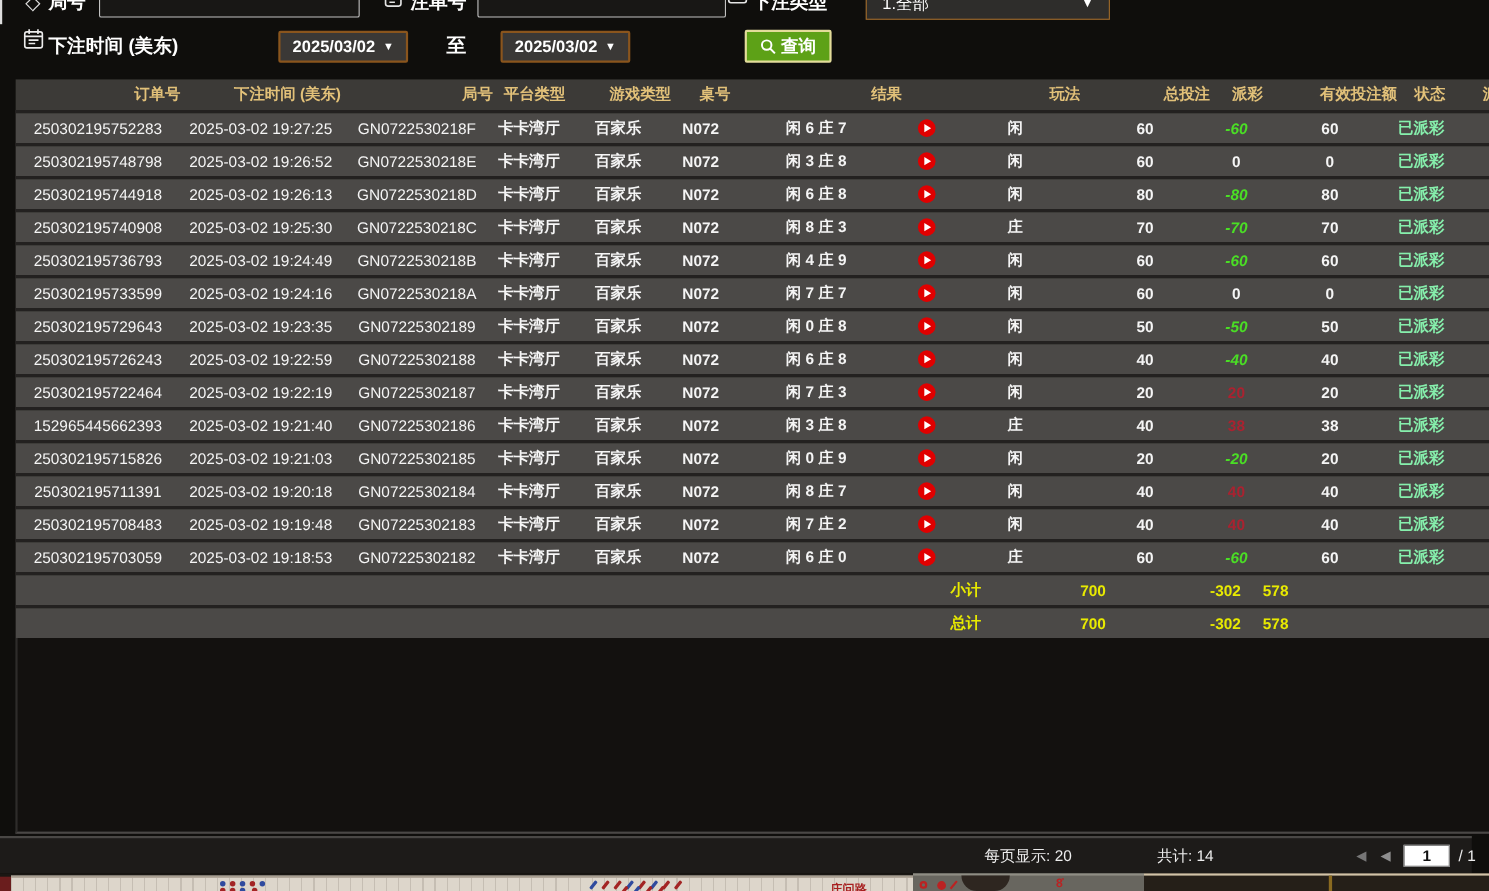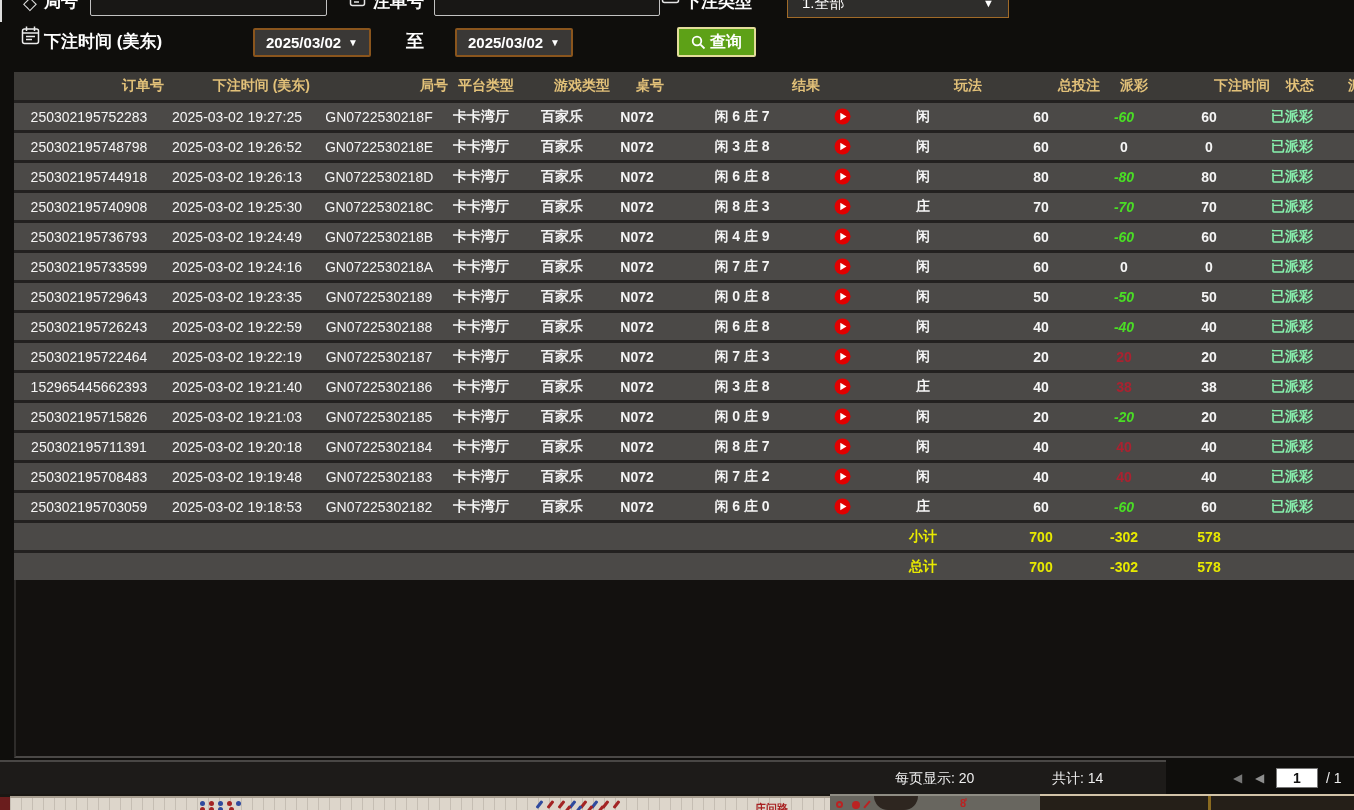--- a/index.html
+++ b/index.html
@@ -37,27 +37,27 @@
   .row{height:30px;background:#4b4947;border-top:3px solid #232120;font-size:14px;}
   .td{text-align:center;white-space:nowrap;font-weight:bold;color:#f5f5f5;}
   .td[data-field="order_id"],.td[data-field="bet_time"],.td[data-field="round_id"]{font-weight:normal;}
   .td[data-field="status"]{color:#86efac;}
   .pay-green{color:#4ade25!important;font-style:italic;}
   .pay-red{color:#aa2230!important;}
   .pay-white{color:#f5f5f5!important;}
   .icon-cell{display:flex;justify-content:center;align-items:center;}
   .play-icon{width:17px;height:17px;display:inline-flex;cursor:pointer;}
   .sumrow{height:30px;background:#4b4947;border-top:3px solid #232120;font-size:14px;}
-  .sumrow span{text-align:center;color:#e8ea00;font-weight:bold;}
+  .sumrow span{color:#e8ea00;font-weight:bold;}
 
   .empty-area{position:absolute;left:14px;top:580px;width:1340px;height:178px;background:#13110f;
               border-left:2px solid #2e2c2a;border-bottom:2px solid #4a4846;box-sizing:border-box;}
 
   
-  .footer{position:absolute;left:0;top:760px;width:1166px;height:34px;background:#1d1b19;
+  .footer{position:absolute;left:0;top:760px;width:1338px;height:34px;background:#1d1b19;
           border-top:2px solid #494745;box-sizing:border-box;font-size:14px;color:#ededed;}
   .footer .txt{position:absolute;top:8px;white-space:nowrap;}
   .pg-arrow{position:absolute;top:9px;font-size:12px;cursor:pointer;}
   .page-input{position:absolute;left:1276px;top:6px;width:42px;height:20px;background:#fff;
               border:1px solid #777;color:#111;text-align:center;font-size:14px;font-weight:bold;
               box-sizing:border-box;padding:0;}
 
   
   .bottom-strip{position:absolute;left:0;top:794px;width:1354px;height:16px;background:#1a1713;}
   .road-strip{position:absolute;left:10px;top:2px;width:820px;height:14px;background:#ddd6cb;
@@ -146,21 +146,21 @@
         <span class="th">下注时间 (美东)</span>
         <span class="th">局号</span>
         <span class="th">平台类型</span>
         <span class="th">游戏类型</span>
         <span class="th">桌号</span>
         <span class="th">结果</span>
         <span class="th"></span>
         <span class="th">玩法</span>
         <span class="th">总投注</span>
         <span class="th">派彩</span>
-        <span class="th">下注时间</span>
+        <span class="th">有效投注额</span>
         <span class="th">状态</span>
         <span class="th">派彩时间</span>
       </div>
     <div>
         <div class="row grid">
     <span class="td" data-field="order_id">250302195752283</span>
     <span class="td" data-field="bet_time">2025-03-02 19:27:25</span>
     <span class="td" data-field="round_id">GN0722530218F</span>
     <span class="td" data-field="platform">卡卡湾厅</span>
     <span class="td" data-field="game_type">百家乐</span>

